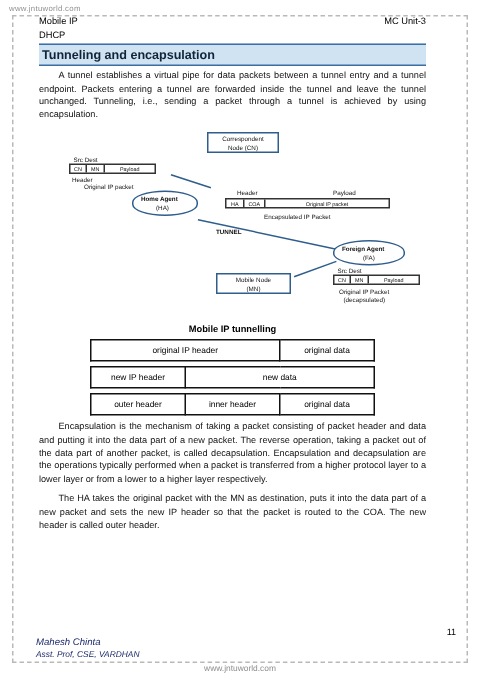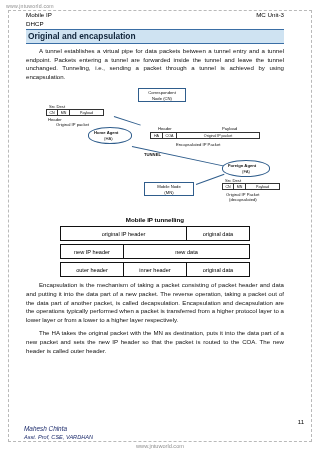--- a/index.html
+++ b/index.html
@@ -196,21 +196,21 @@
   <div class="sheet"></div>
 
   <div class="content">
 
     <div class="hdr-row">
       <span class="hdr-left">Mobile IP</span>
       <span class="hdr-right">MC Unit-3</span>
     </div>
     <div class="hdr-dhcp">DHCP</div>
 
-    <div class="title-bar">Original and encapsulation</div>
+    <div class="title-bar">Tunneling and encapsulation</div>
 
     <p class="body"><span class="ind"></span><span>A tunnel establishes a virtual pipe for data packets between a tunnel entry and a tunnel endpoint. Packets entering a tunnel are forwarded inside the tunnel and leave the tunnel unchanged. Tunneling, i.e., sending a packet through a tunnel is achieved by using encapsulation.</span></p>
 
     <div class="diagram">
 
       <div class="node-box" style="left:112px; top:2px; width:48px; height:14px; border:0.7px solid #2f5d8c;">
         <span>Correspondent</span><br>
         <span>Node (CN)</span>
       </div>
 

